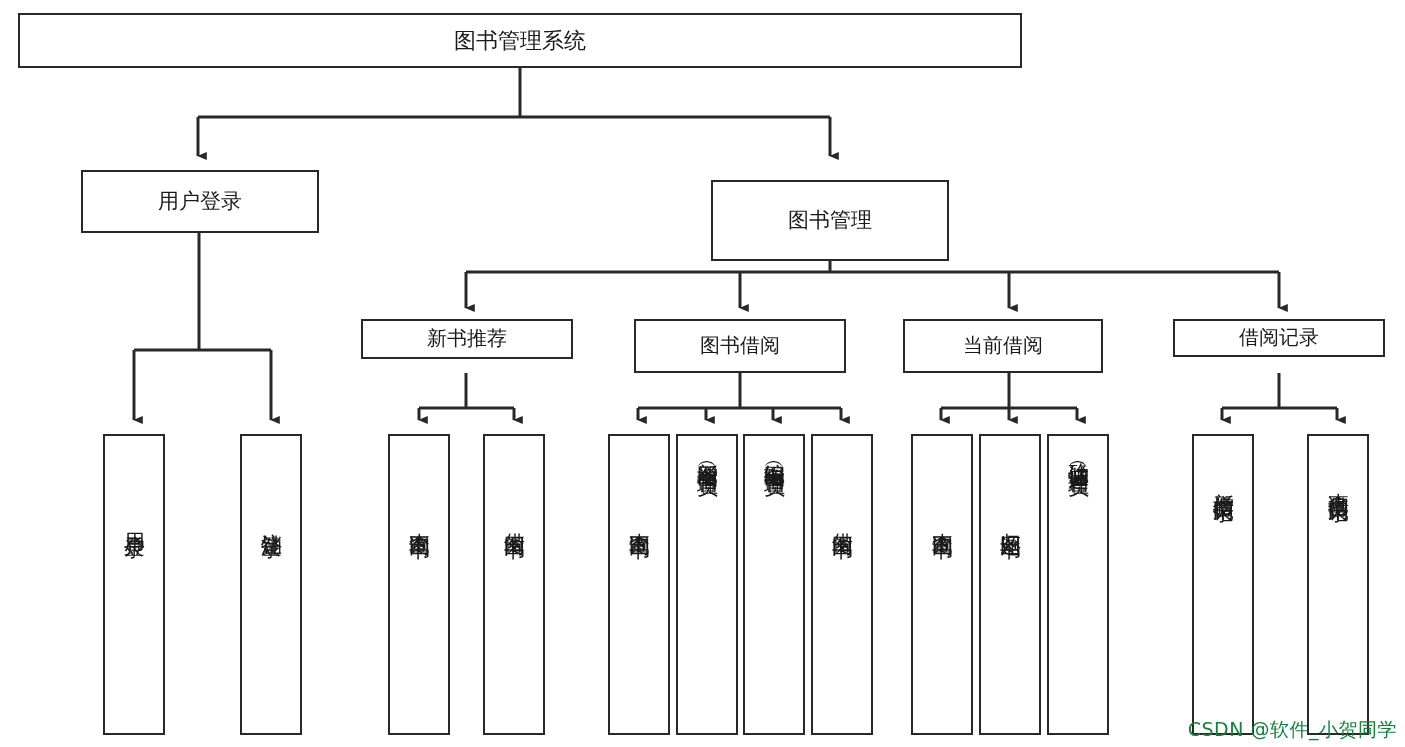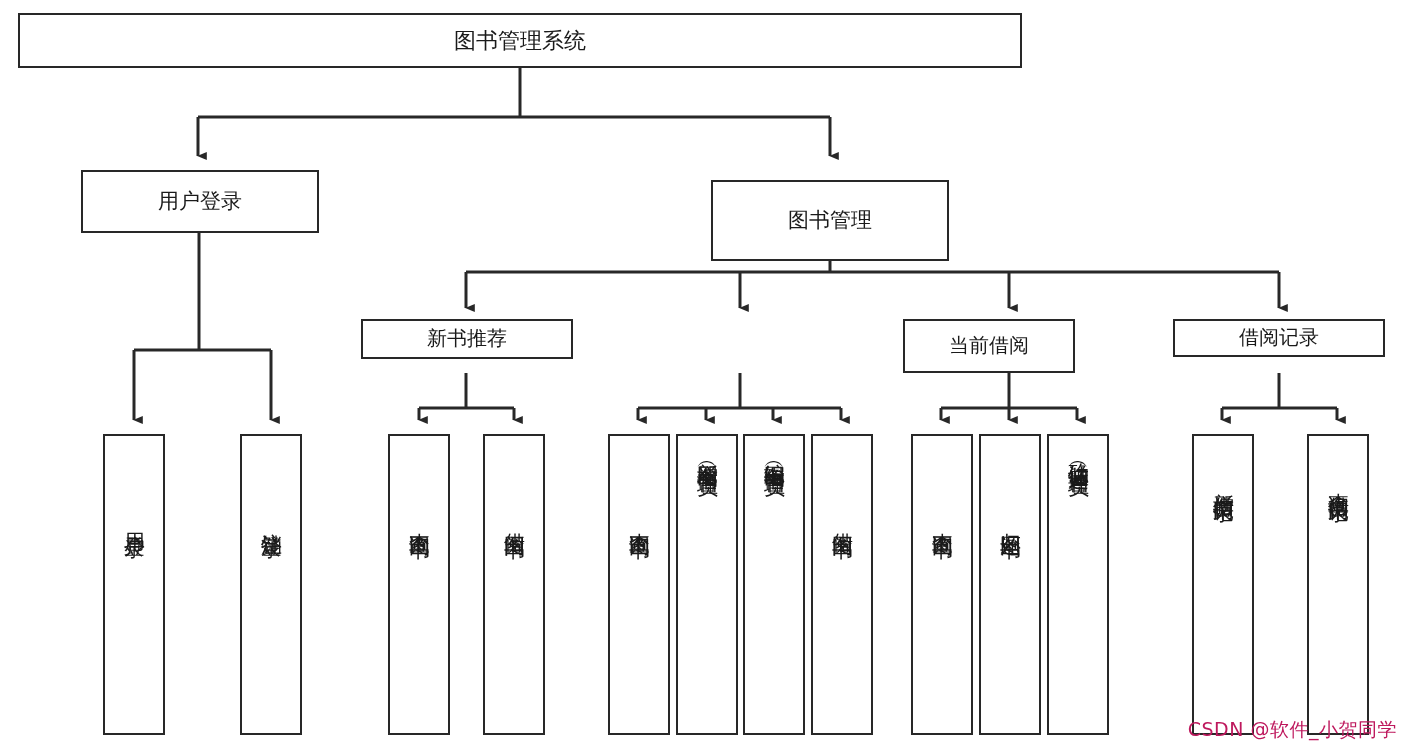--- a/index.html
+++ b/index.html
@@ -65,21 +65,21 @@
     line-height: 1;
     white-space: nowrap;
     display: block;
   }
   .watermark {
     position: absolute;
     z-index: 3;
     right: 8px;
     bottom: 4px;
     font-size: 19px;
-    color: #be185d;
+    color: #15803d;
     white-space: nowrap;
     letter-spacing: 0.5px;
   }
 </style>
 </head>
 <body>
 
 <div id="diagram">
 
   <svg id="connectors" viewBox="0 0 1405 747" width="1405" height="747" xmlns="http://www.w3.org/2000/svg">
@@ -139,21 +139,24 @@
   <div class="node node-l1" style="left:81px; top:170px; width:238px; height:63px;">
     <span>用户登录</span>
   </div>
   <div class="node node-l1" style="left:711px; top:180px; width:238px; height:81px;">
     <span>图书管理</span>
   </div>
 
   <div class="node node-l2" style="left:361px; top:319px; width:212px; height:40px;">
     <span>新书推荐</span>
   </div>
-  <div class="node node-l2" style="left:903px; top:319px; width:172px; height:54px;">
+  <div class="node node-l2" style="left:634px; top:319px; width:212px; height:54px;">
+    <span>图书借阅</span>
+  </div>
+  <div class="node node-l2" style="left:903px; top:319px; width:200px; height:54px;">
     <span>当前借阅</span>
   </div>
   <div class="node node-l2" style="left:1173px; top:319px; width:212px; height:38px;">
     <span>借阅记录</span>
   </div>
 
   <div class="node node-leaf" style="left:103px; top:434px; width:62px; height:301px; padding-top:80px;">
     <span class="vtext">用户登录</span>
   </div>
   <div class="node node-leaf" style="left:240px; top:434px; width:62px; height:301px; padding-top:80px;">

